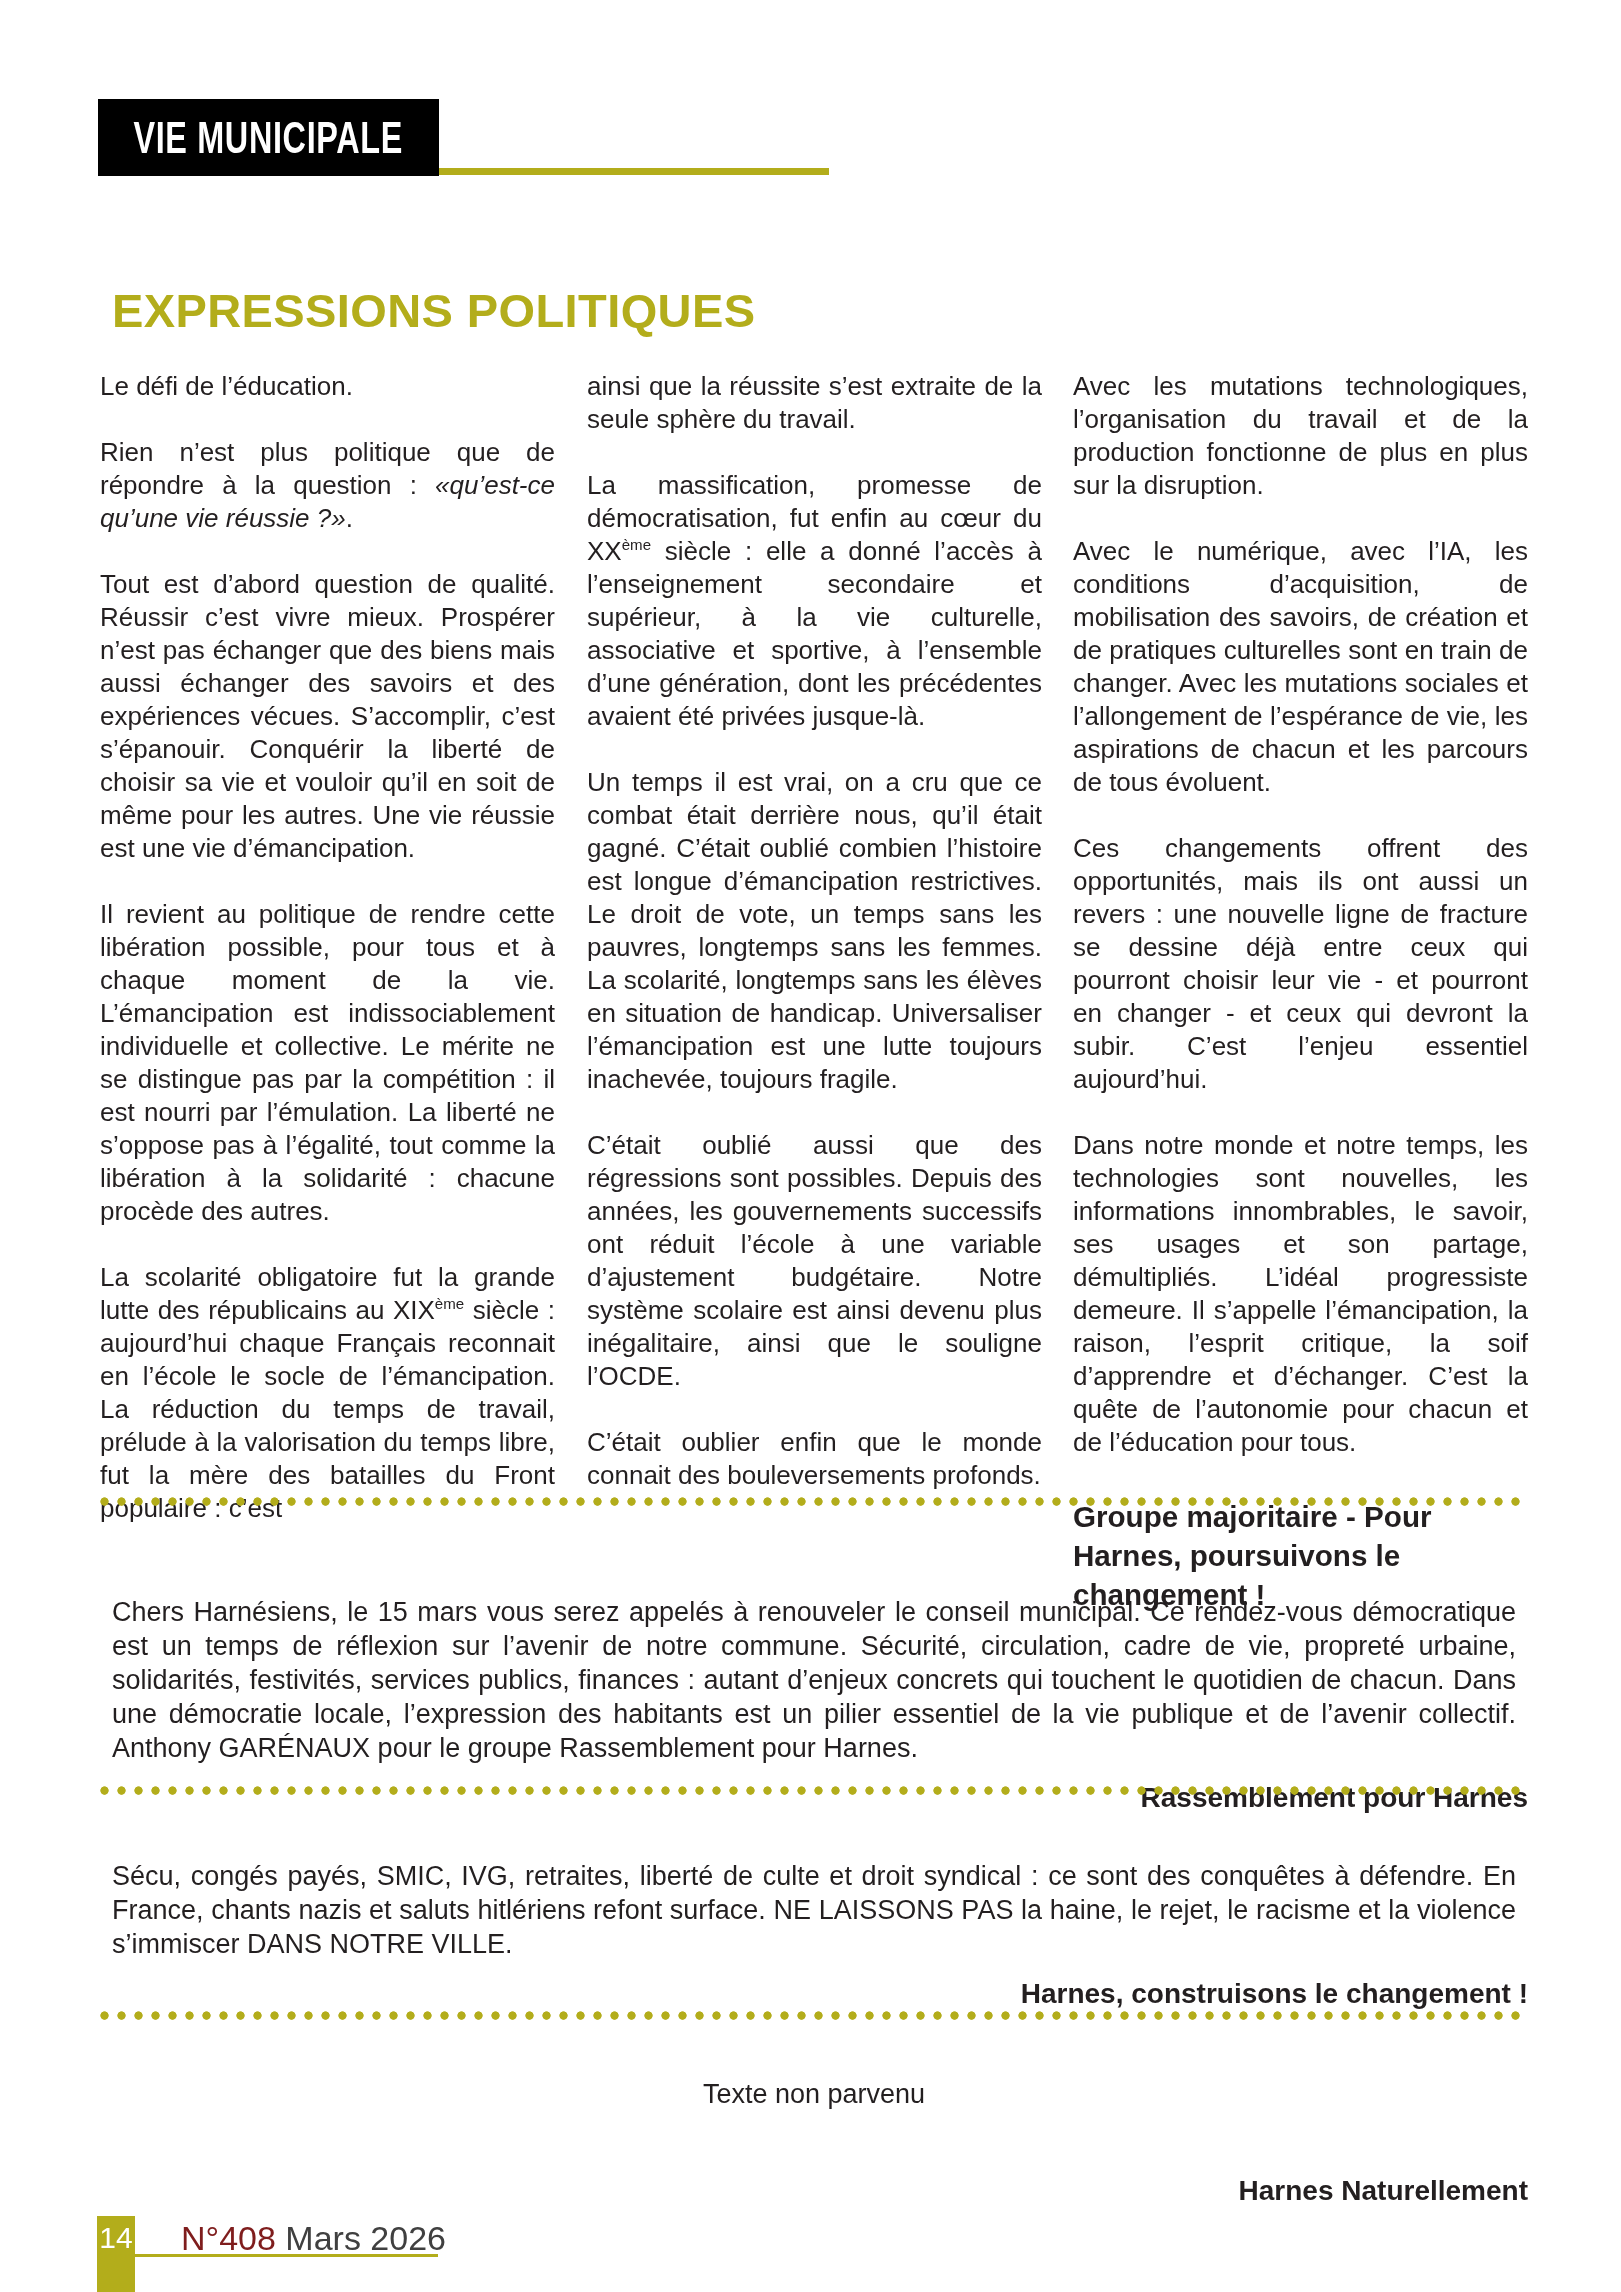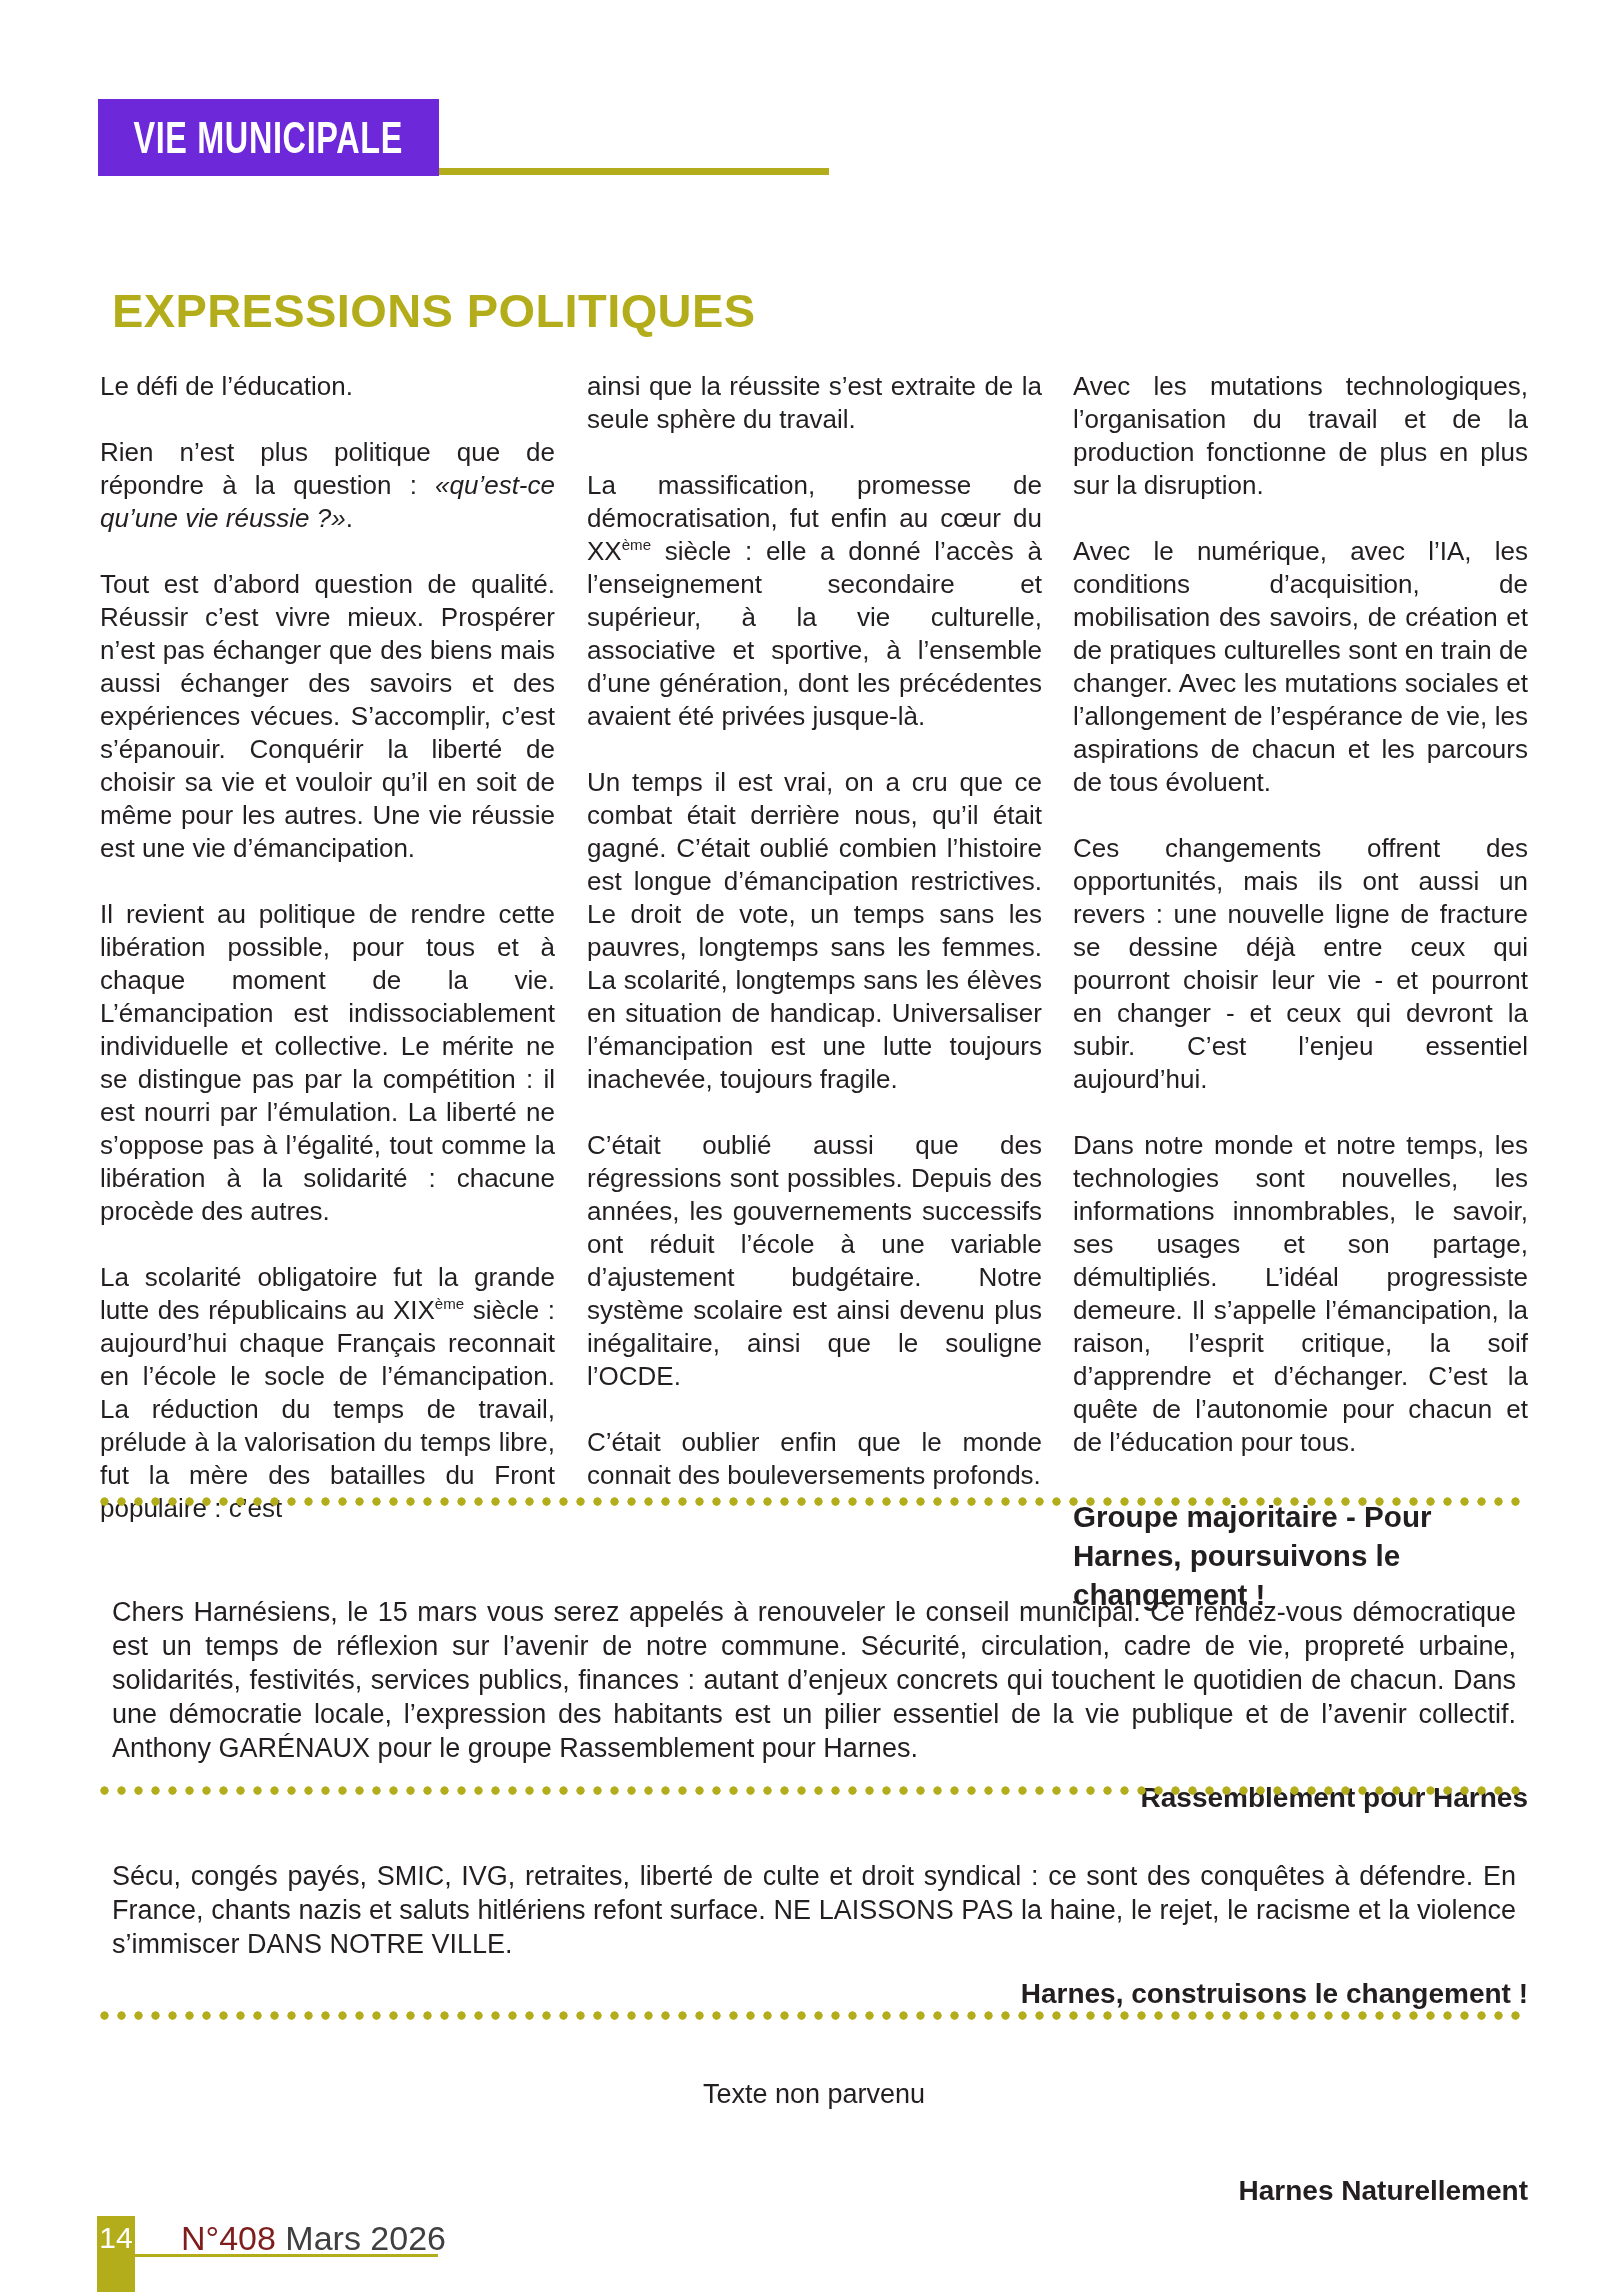--- a/index.html
+++ b/index.html
@@ -8,21 +8,21 @@
     width:1621px;
     height:2293px;
     background:#ffffff;
     font-family:"Liberation Sans", sans-serif;
     color:#231f20;
     overflow:hidden;
   }
   
   .banner{
     position:absolute; left:98px; top:99px; width:341px; height:77px;
-    background:#6d28d9;
+    background:#000000;
     display:flex; align-items:center; justify-content:center;
   }
   .banner-label{
     color:#ffffff; font-weight:bold; font-size:45px; line-height:1;
     letter-spacing:0.9px; white-space:nowrap;
     transform:scaleX(.72);
   }
   .banner-line{
     position:absolute; left:439px; top:168px; width:390px; height:7.2px;
     background:#b3ad1b;

